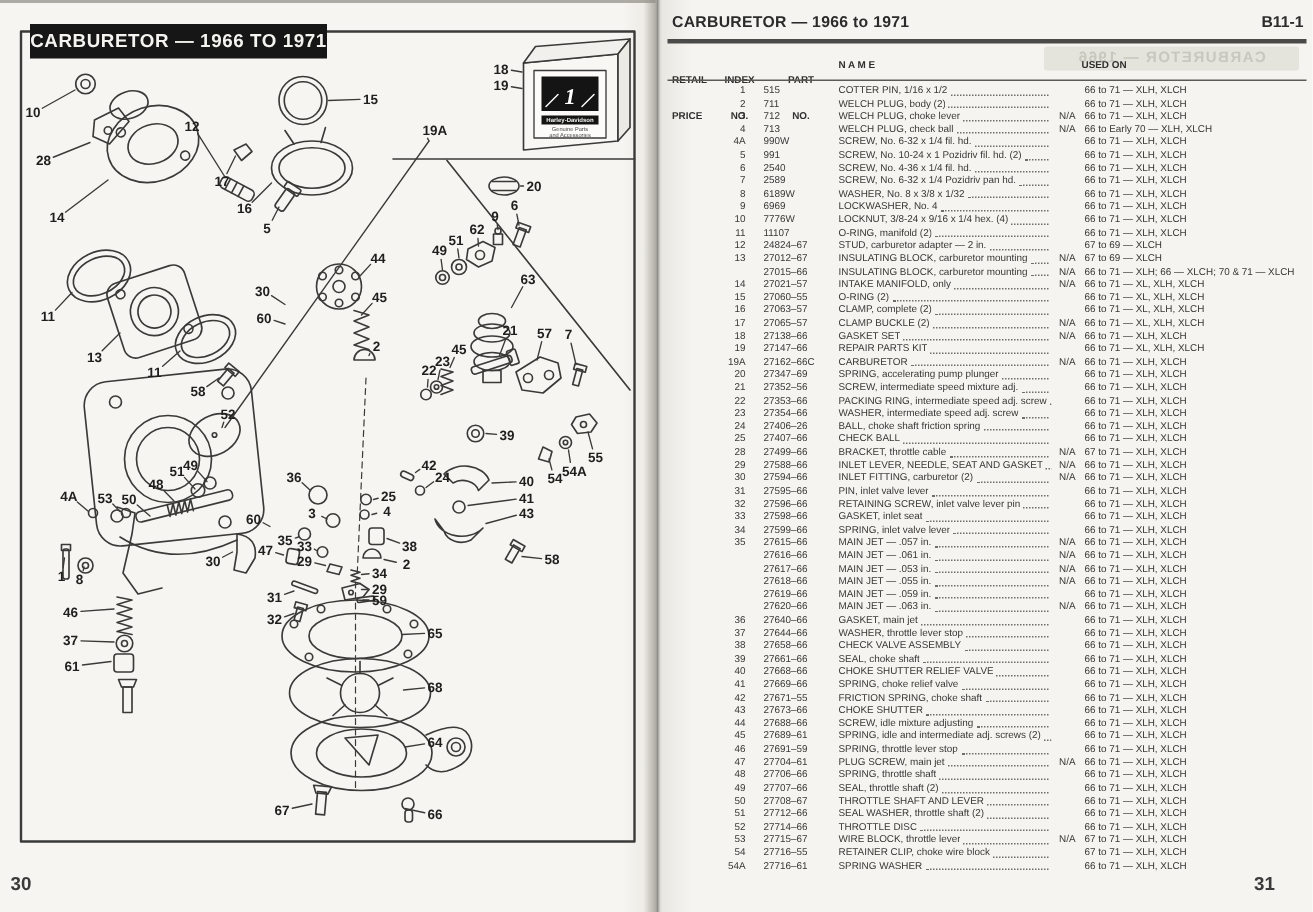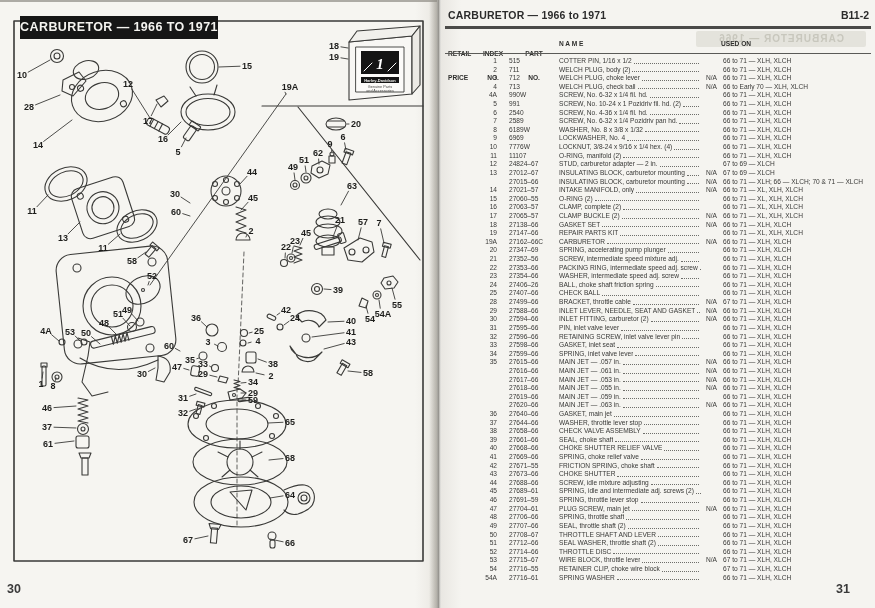--- a/index.html
+++ b/index.html
@@ -453,21 +453,21 @@
 
     <div id="banner">CARBURETOR — 1966 TO 1971</div>
     <div class="pagenum" id="pn-left">30</div>
   </div>
 
   <div id="gutter"></div>
   <div id="top-scan-line"></div>
 
   <div class="page" id="page-right">
     <div id="rp-title">CARBURETOR — 1966 to 1971</div>
-    <div id="rp-code">B11-2</div>
+    <div id="rp-code">B11-1</div>
     <div class="rule-heavy"></div>
 
     <div id="ghost">
       <span>CARBURETOR — 1966</span>
     </div>
 
     <div class="colhead" id="h-retail">
       <div>RETAIL</div>
       <div>PRICE</div>
     </div>

